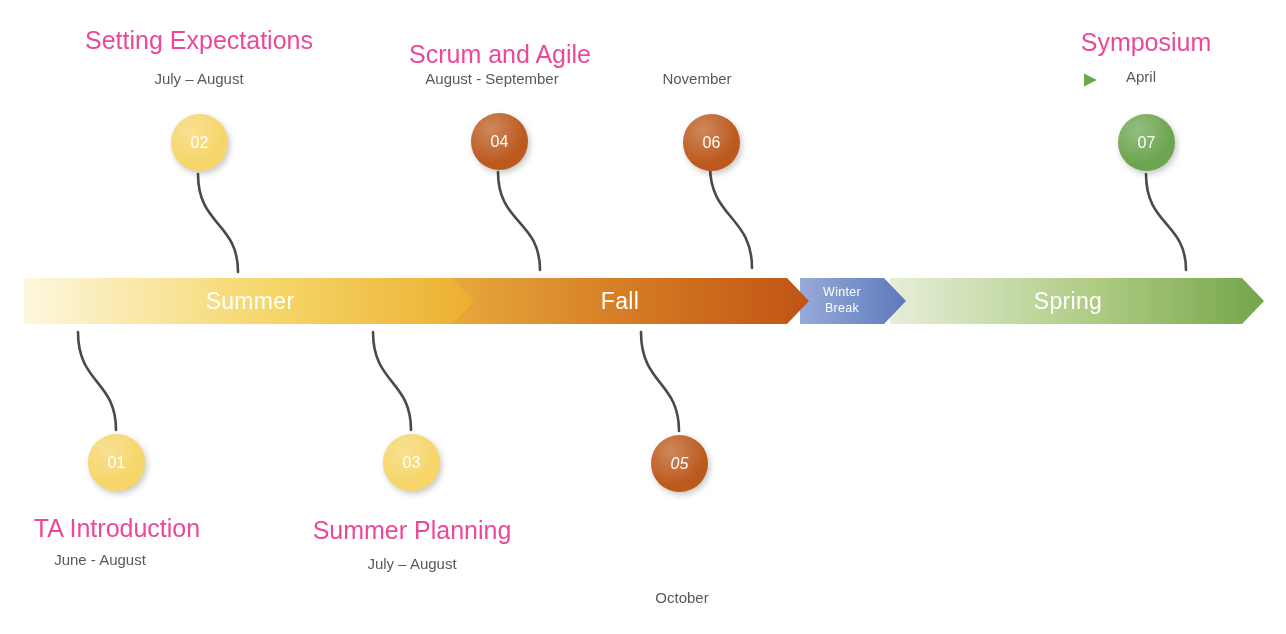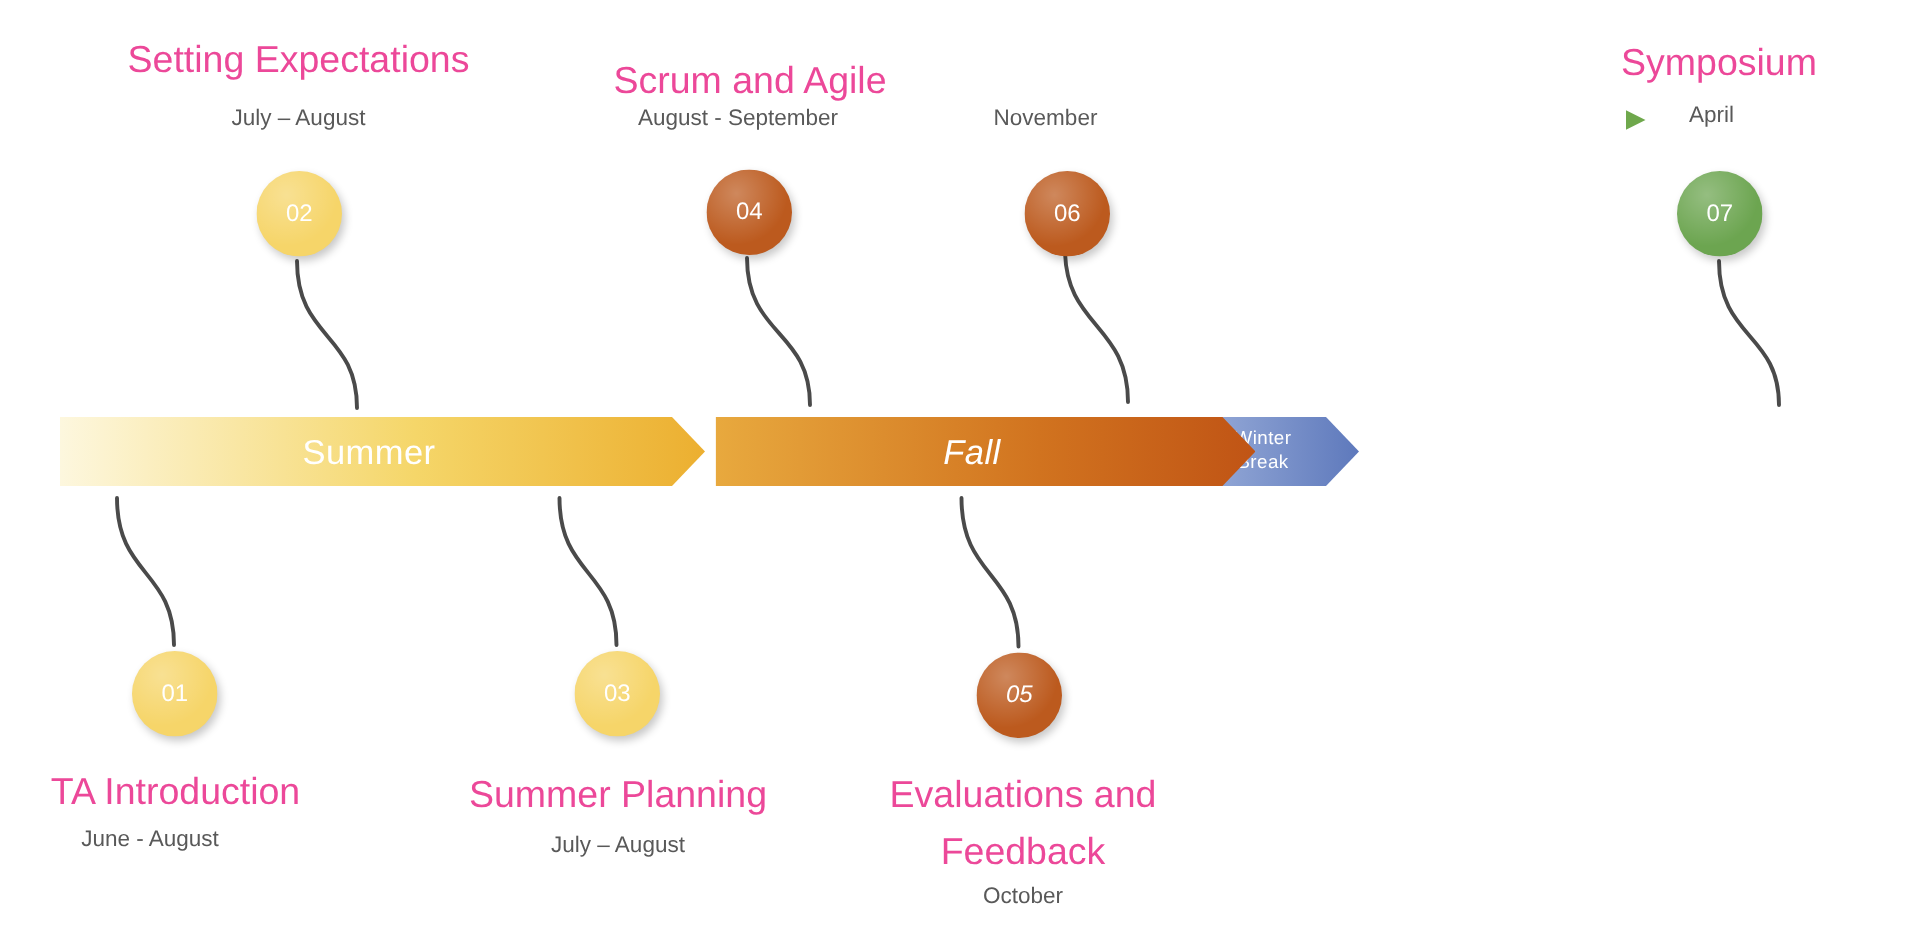--- a/index.html
+++ b/index.html
@@ -15,22 +15,22 @@
   .seg{
     position:absolute;top:278px;height:46px;
     display:flex;align-items:center;justify-content:center;
     clip-path:polygon(0 0, calc(100% - 22px) 0, 100% 50%, calc(100% - 22px) 100%, 0 100%);
   }
   .seg-label{
     color:#ffffff;font-size:23px;letter-spacing:.3px;
     padding-right:18px;text-align:center;line-height:1.15;
   }
   .seg-label-small{font-size:12.5px;width:52px;padding-right:22px;line-height:1.25;}
-  .seg-summer{left:40px;width:430px;z-index:14;background:linear-gradient(90deg,#FDF7DE 0%,#F5D669 55%,#ECAF30 100%);}
-  .seg-fall{left:477px;width:360px;z-index:13;background:linear-gradient(90deg,#E8A93E 0%,#D1731F 60%,#C05415 100%);font-style:italic;}
+  .seg-summer{left:24px;width:430px;z-index:14;background:linear-gradient(90deg,#FDF7DE 0%,#F5D669 55%,#ECAF30 100%);padding-left:20px;}
+  .seg-fall{left:449px;width:360px;z-index:13;background:linear-gradient(90deg,#E8A93E 0%,#D1731F 60%,#C05415 100%);}
   .seg-winter{left:800px;width:106px;z-index:12;background:linear-gradient(90deg,#97ABD8 0%,#5E79BC 100%);}
   .seg-spring{left:890px;width:374px;z-index:11;background:linear-gradient(90deg,#E6EED8 0%,#AECB82 55%,#74A54C 100%);}
   
   .circle{
     position:absolute;width:57px;height:57px;border-radius:50%;
     display:flex;align-items:center;justify-content:center;
     color:#ffffff;font-size:16px;z-index:20;
     background-image:radial-gradient(circle at 35% 28%, rgba(255,255,255,0.28), rgba(255,255,255,0) 62%);
     box-shadow:2px 3px 6px rgba(0,0,0,0.22);
   }
@@ -81,20 +81,23 @@
 
   <div class="seg seg-summer">
     <span class="seg-label">Summer</span>
   </div>
   <div class="seg seg-fall">
     <span class="seg-label">Fall</span>
   </div>
   <div class="seg seg-winter">
     <span class="seg-label seg-label-small">Winter Break</span>
   </div>
+  <div class="seg seg-spring">
+    <span class="seg-label">Spring</span>
+  </div>
 
   <div class="m-title" style="left:199px;top:22px;">Setting Expectations</div>
   <div class="m-dates" style="left:199px;top:70px;">July – August</div>
 
   <div class="m-title" style="left:500px;top:24px;margin-top:12px;">Scrum and Agile</div>
   <div class="m-dates" style="left:492px;top:70px;">August - September</div>
 
   <div class="m-dates" style="left:697px;top:70px;">November</div>
 
   <div class="m-title" style="left:1146px;top:24px;">Symposium</div>
@@ -108,16 +111,15 @@
   <div class="circle" style="left: 88px; top: 434px; background-color: rgb(246, 213, 105);">01</div>
   <div class="circle" style="left: 383px; top: 434px; background-color: rgb(246, 213, 105);">03</div>
   <div class="circle" style="left: 651px; top: 435px; background-color: rgb(188, 90, 30); font-style: italic;">05</div>
 
   <div class="m-title" style="left:117px;top:510px;">TA Introduction</div>
   <div class="m-dates" style="left:100px;top:551px;">June - August</div>
 
   <div class="m-title" style="left:412px;top:512px;">Summer Planning</div>
   <div class="m-dates" style="left:412px;top:555px;">July – August</div>
 
-  <div class="m-title m-title-wrap" style="left:682px;top:512px;">Evaluations and Feedback</div>
   <div class="m-dates" style="left:682px;top:589px;">October</div>
 
 </div>
 
 </body></html>

